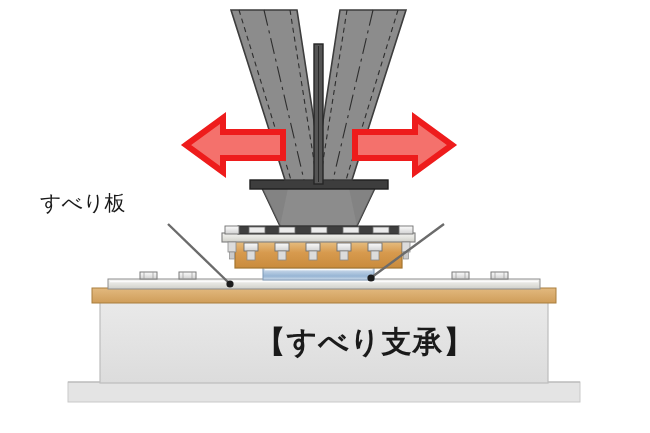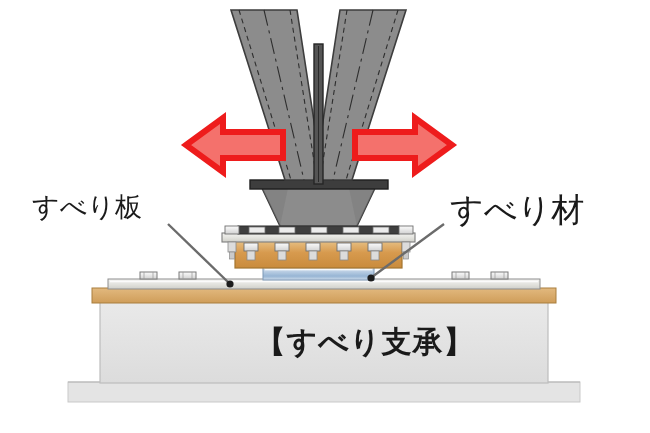--- a/index.html
+++ b/index.html
@@ -23,23 +23,23 @@
     top: 0;
   }
   .lbl {
     position: absolute;
     color: #1a1a1a;
     white-space: nowrap;
     font-family: "DejaVu Sans", sans-serif;
     line-height: 1;
   }
   #label-left {
-    left: 32px;
+    left: 40px;
     top: 193px;
-    font-size: 27px;
+    font-size: 21px;
   }
   #label-right {
     left: 450px;
     top: 193px;
     font-size: 33px;
   }
   #label-caption {
     left: 0;
     top: 327px;
     width: 650px;
@@ -237,17 +237,16 @@
       <circle cx="230" cy="284" r="3.6" fill="#1c1c1c"></circle>
     </g>
     <g>
       <line x1="444" y1="224" x2="372" y2="277" stroke="#6b6b6b" stroke-width="2.4"></line>
       <circle cx="371" cy="278" r="3.6" fill="#1c1c1c"></circle>
     </g>
   </svg>
 
   <div class="lbl" id="label-left">すべり板</div>
 
-  <div class="lbl" id="label-right">すべり材</div>
 
   <div class="lbl" id="label-caption">【すべり支承】</div>
 
 </div>
 
 </body></html>

